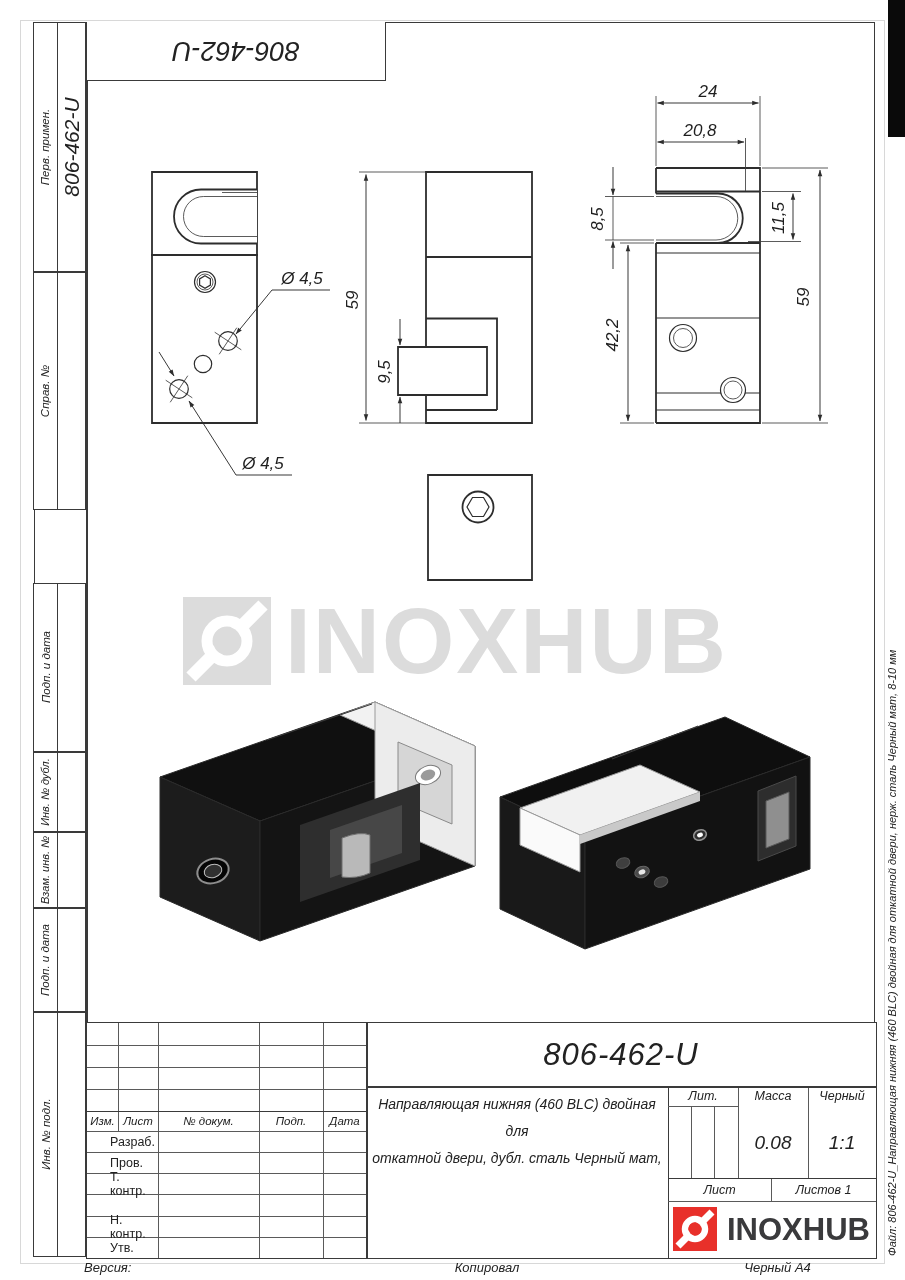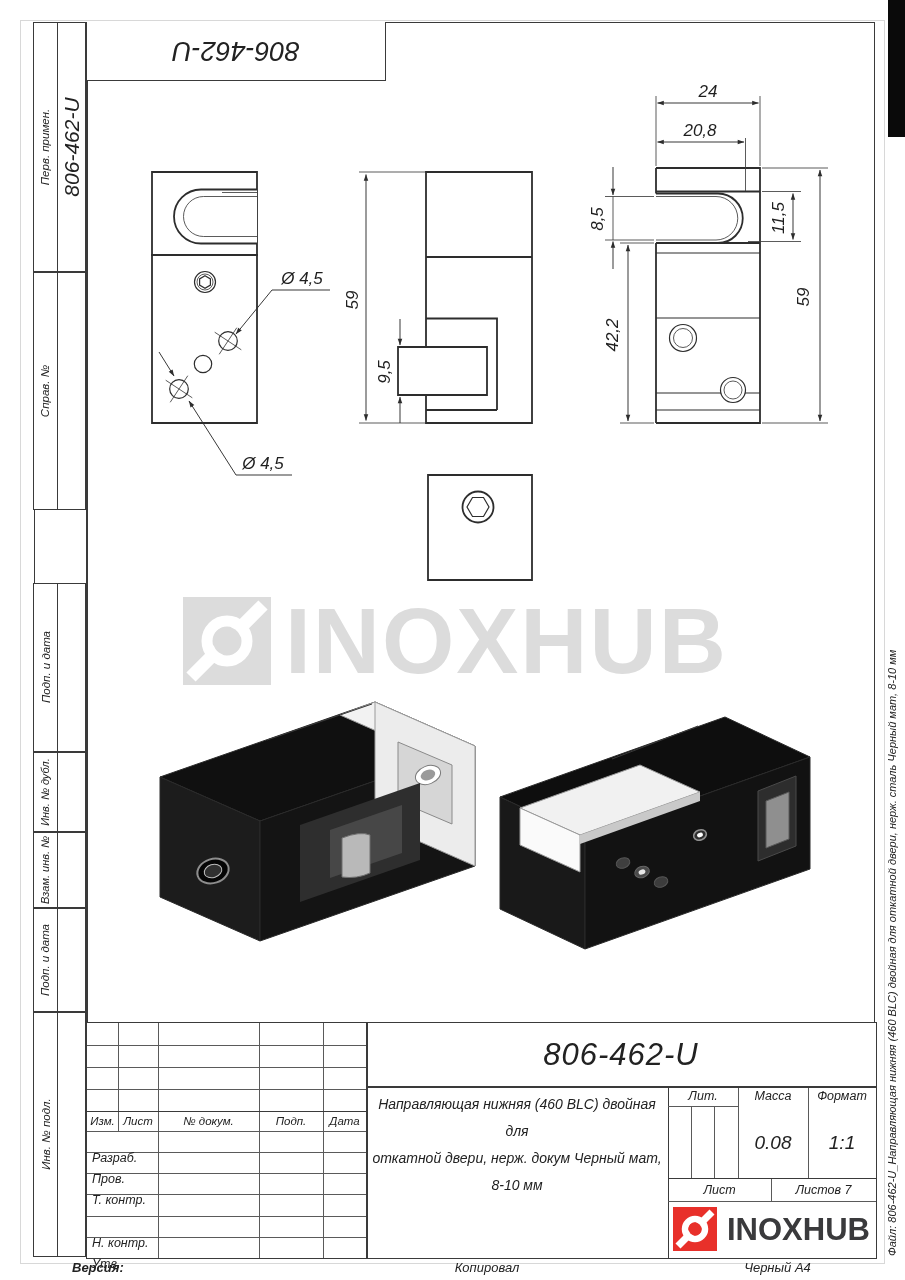--- a/index.html
+++ b/index.html
@@ -22,21 +22,21 @@
   .thick{stroke:#2d2d2d;stroke-width:1.8;fill:none;}
   .med{stroke:#2d2d2d;stroke-width:1.2;fill:none;}
   .thin{stroke:#3d3d3d;stroke-width:0.85;fill:none;}
   .dim{stroke:#2d2d2d;stroke-width:0.95;fill:none;}
   .wfill{fill:#fff;}
   .dtxt{font-family:"Liberation Sans",sans-serif;font-style:italic;font-size:17px;fill:#1f1f1f;}
   .tb{position:absolute;left:86px;top:1022px;width:789px;height:235px;border:1.5px solid #3a3a3a;box-sizing:content-box;background:#fff;z-index:3;}
   .tb .vline,.tb .hline{background:#5a5a5a;}
   .tb .dark{background:#3a3a3a;}
   .cell{position:absolute;font-style:italic;color:#222;display:flex;align-items:center;justify-content:center;}
-  .cellL{position:absolute;font-style:italic;color:#222;display:flex;align-items:center;padding-left:5px;box-sizing:border-box;margin-top:16px;}
+  .cellL{position:absolute;color:#222;display:flex;align-items:center;padding-left:23px;box-sizing:border-box;}
   .logo-sq{position:absolute;left:586px;top:184px;width:44px;height:44px;background:#e8302a;}
   .logo-txt{position:absolute;left:640px;top:184px;height:44px;line-height:46px;font-weight:bold;font-size:31px;color:#3a3a3c;letter-spacing:0px;}
   .botlbl{position:absolute;top:1260px;font-style:italic;font-size:13px;color:#222;z-index:3;}
   .filelbl{position:absolute;left:886px;top:1256px;width:575px;transform:rotate(-90deg);transform-origin:0 0;
     font-style:italic;font-size:11px;color:#222;white-space:nowrap;z-index:3;}
   .scrollthumb{position:absolute;left:888px;top:0;width:17px;height:137px;background:#0a0a0a;z-index:5;}
 </style>
 </head>
 <body>
 
@@ -264,43 +264,42 @@
     <div class="cellL" style="left:0;top:108px;width:71px;height:21px;font-size:12.5px;">Разраб.</div>
     <div class="cellL" style="left:0;top:129px;width:71px;height:21px;font-size:12.5px;">Пров.</div>
     <div class="cellL" style="left:0;top:150px;width:71px;height:21px;font-size:12.5px;">Т. контр.</div>
     <div class="cellL" style="left:0;top:193px;width:71px;height:21px;font-size:12.5px;">Н. контр.</div>
     <div class="cellL" style="left:0;top:214px;width:71px;height:21px;font-size:12.5px;">Утв.</div>
 
     <div class="cell" style="left:279px;top:0;width:510px;height:63px;font-size:31px;letter-spacing:1px;">806-462-U</div>
 
     <div class="abs" style="left:279px;top:63px;width:302px;height:172px;padding-top:5px;box-sizing:border-box;text-align:center;font-style:italic;font-size:14px;line-height:27px;color:#222;">
       <div>Направляющая нижняя (460 BLC) двойная для</div>
-      <div>откатной двери, нерж. докум Черный мат,</div>
-      <div>8-10 мм</div>
+      <div>откатной двери, дубл. сталь Черный мат,</div>
     </div>
 
     <div class="cell" style="left:581px;top:63px;width:70px;height:20px;font-size:12.5px;">Лит.</div>
     <div class="cell" style="left:651px;top:63px;width:70px;height:20px;font-size:12.5px;">Масса</div>
-    <div class="cell" style="left:721px;top:63px;width:68px;height:20px;font-size:12.5px;">Формат</div>
+    <div class="cell" style="left:721px;top:63px;width:68px;height:20px;font-size:12.5px;">Черный</div>
     <div class="cell" style="left:651px;top:90px;width:70px;height:60px;font-size:19px;">0.08</div>
     <div class="cell" style="left:721px;top:90px;width:68px;height:60px;font-size:19px;text-align:center;">1:1</div>
 
     <div class="cell" style="left:581px;top:155px;width:103px;height:23px;font-size:12.5px;">Лист</div>
-    <div class="cell" style="left:684px;top:155px;width:105px;height:23px;font-size:12.5px;">Листов 7</div>
+    <div class="cell" style="left:684px;top:155px;width:105px;height:23px;font-size:12.5px;">Листов 1</div>
 
     <div class="logo-sq">
       <svg width="44" height="44" viewBox="0 0 44 44">
         <line x1="5" y1="39" x2="39" y2="5" stroke="#ffffff" stroke-width="7"></line>
         <circle cx="22" cy="22" r="10" fill="none" stroke="#ffffff" stroke-width="6.5"></circle>
         <circle cx="22" cy="22" r="6.5" fill="#e8302a"></circle>
       </svg>
     </div>
     <div class="logo-txt">INOXHUB</div>
   </div>
 
-  <div class="botlbl" style="left:72px;font-weight:bold;">Версия:</div>
+  <div class="botlbl" style="left:84px;">Версия:</div>
   <div class="botlbl ctr" style="left:427px;width:120px;">Копировал</div>
   <div class="botlbl ctr" style="left:720px;width:115px;">Черный А4</div>
 
   <div class="filelbl">Файл: 806-462-U_Направляющая нижняя (460 BLC) двойная для откатной двери, нерж. сталь Черный мат, 8-10 мм</div>
 
   <div class="scrollthumb"></div>
 </div>
 
 </body></html>

